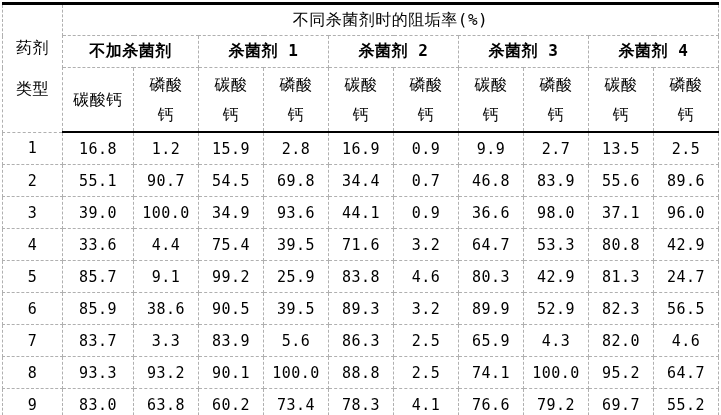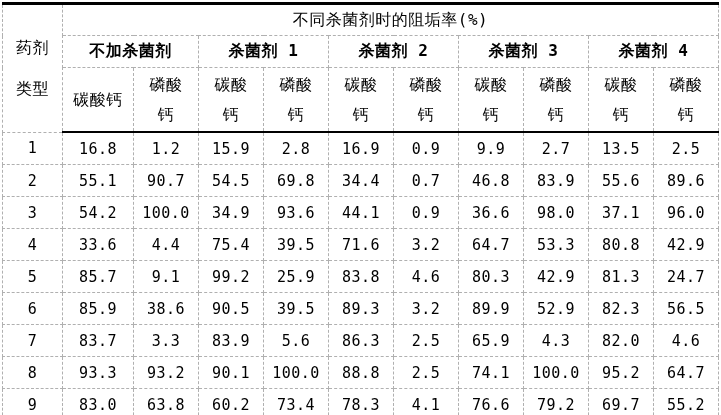--- a/index.html
+++ b/index.html
@@ -133,21 +133,21 @@
           <td>69.8</td>
           <td>34.4</td>
           <td>0.7</td>
           <td>46.8</td>
           <td>83.9</td>
           <td>55.6</td>
           <td>89.6</td>
         </tr>
         <tr>
           <td>3</td>
-          <td>54.2</td>
+          <td>39.0</td>
           <td>100.0</td>
           <td>34.9</td>
           <td>93.6</td>
           <td>44.1</td>
           <td>0.9</td>
           <td>36.6</td>
           <td>98.0</td>
           <td>37.1</td>
           <td>96.0</td>
         </tr>

